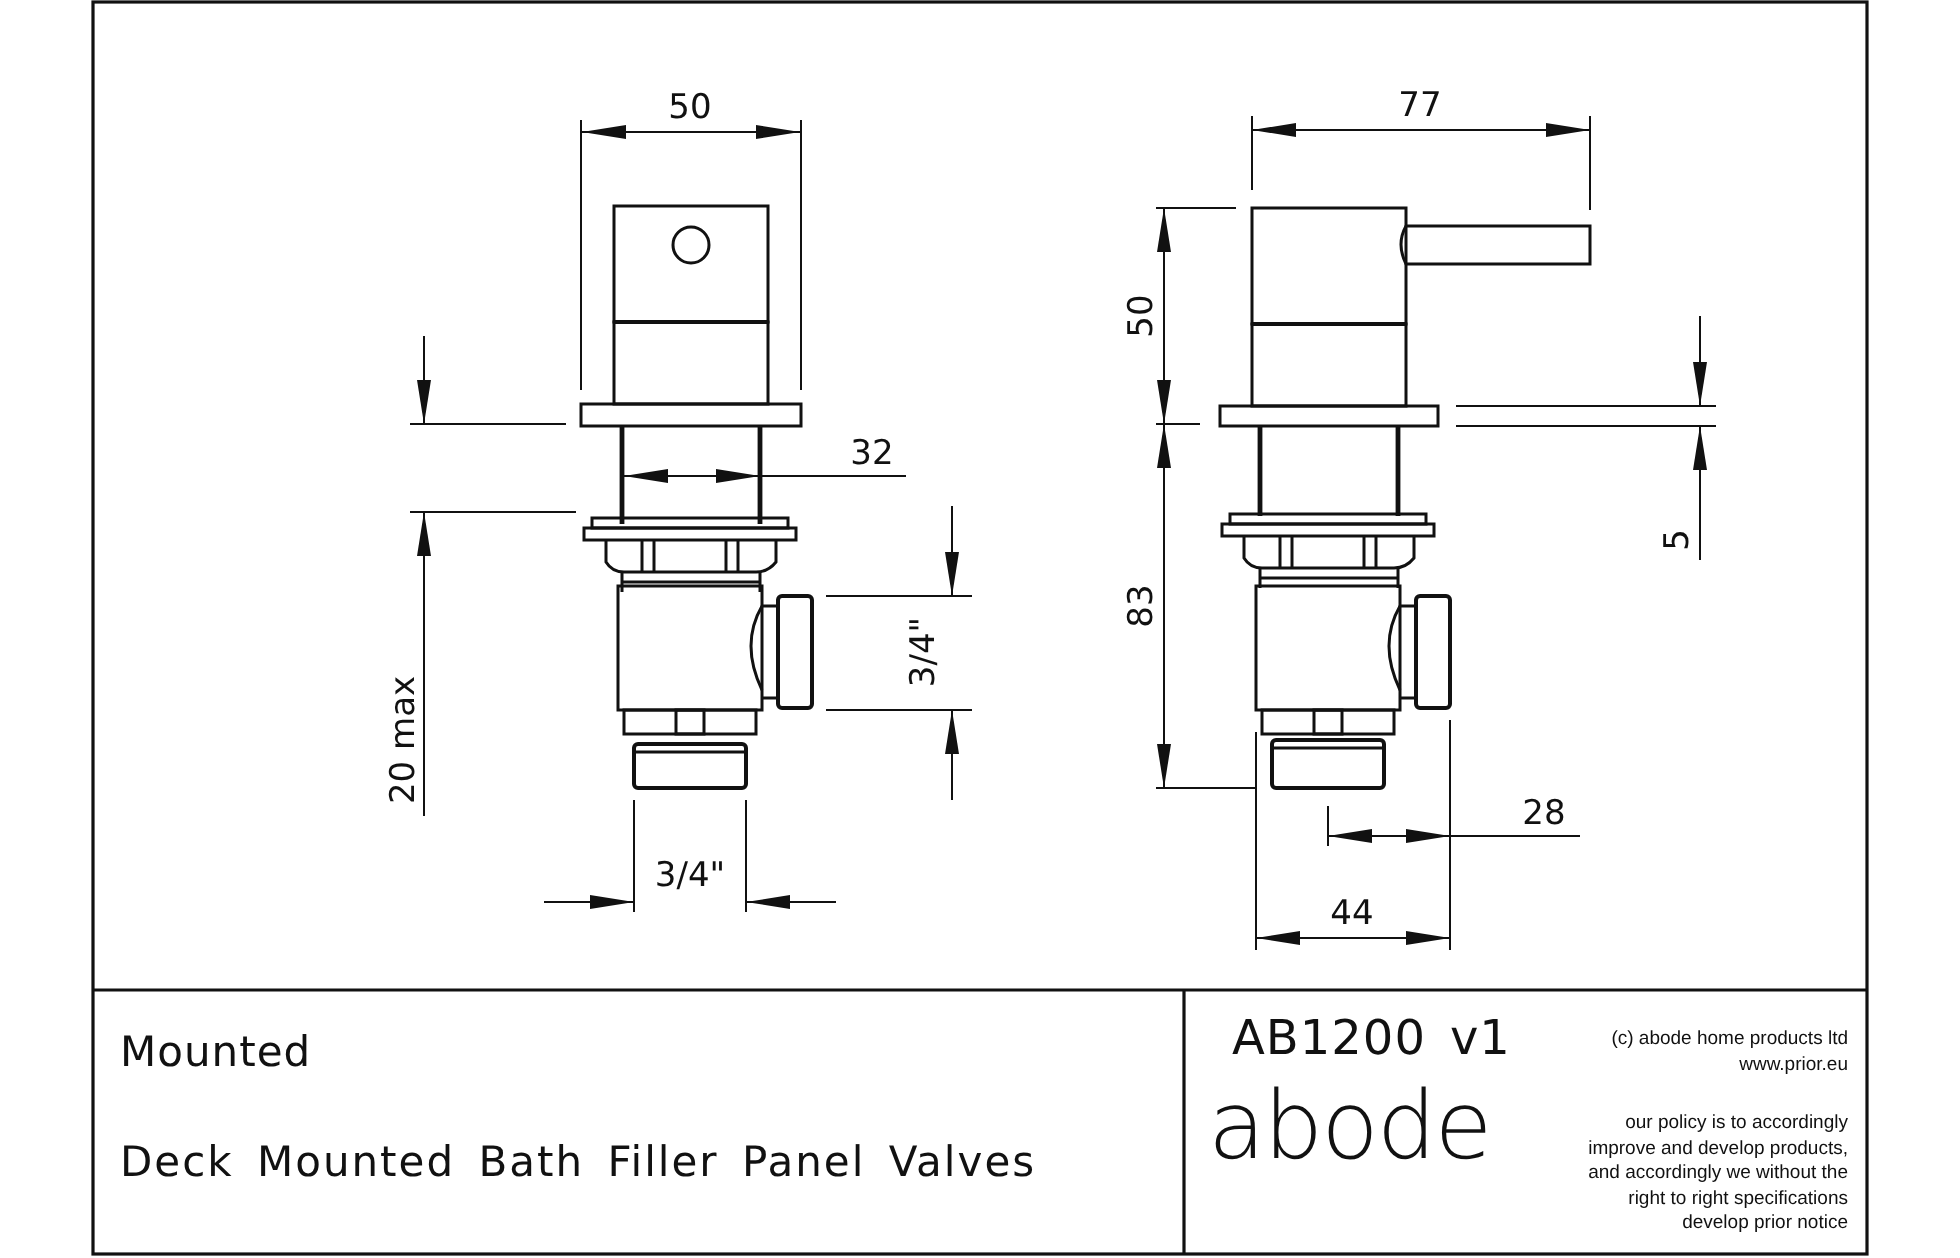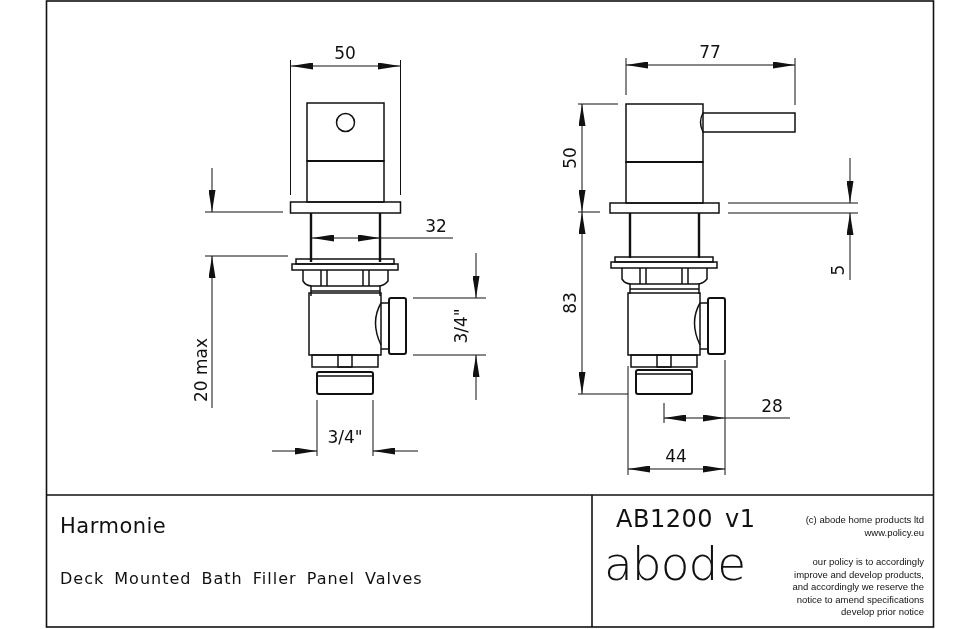--- a/index.html
+++ b/index.html
@@ -3,21 +3,21 @@
 <meta charset="utf-8">
 <style>
   html, body { margin: 0; padding: 0; background: #ffffff; }
   body { width: 980px; height: 629px; position: relative; overflow: hidden;
          font-family: "DejaVu Sans", sans-serif; color: #111; }
   .sheet { position: absolute; left: 0; top: 0; width: 980px; height: 629px; }
   svg { position: absolute; left: 0; top: 0; }
   .dim { font-family: "DejaVu Sans", sans-serif; font-size: 17px; fill: #111; }
   .tb-text { position: absolute; font-family: "DejaVu Sans", sans-serif; color: #111; white-space: nowrap; }
   .product-series { left: 60px; top: 514px; font-size: 21px; letter-spacing: 0.5px; }
-  .product-desc { left: 60px; top: 569px; font-size: 16px; letter-spacing: 1px; word-spacing: 4px; }
+  .product-desc { left: 60px; top: 569px; font-size: 21px; letter-spacing: 1px; word-spacing: 4px; }
   .code { left: 616px; top: 505px; font-size: 24px; letter-spacing: 0.5px; }
   .code span { margin-left: 12px; }
   .logo { left: 604px; top: 540px; font-family: "DejaVu Sans", sans-serif; font-size: 47px; font-weight: 300; letter-spacing: -1px; line-height: 1; }
   .legal { position: absolute; right: 56px; font-family: "Liberation Sans", sans-serif; font-size: 9.5px; text-align: right; line-height: 12.5px; color: #111; }
   .copyright { top: 514px; }
   .policy { top: 556px; }
 </style>
 </head>
 <body>
 
@@ -177,33 +177,33 @@
     <text class="dim" x="710" y="58" text-anchor="middle">77</text>
     <text class="dim" x="0" y="0" text-anchor="middle" transform="translate(576,158) rotate(-90)">50</text>
     <text class="dim" x="0" y="0" text-anchor="middle" transform="translate(576,303) rotate(-90)">83</text>
     <text class="dim" x="0" y="0" text-anchor="middle" transform="translate(844,270) rotate(-90)">5</text>
     <text class="dim" x="772" y="412" text-anchor="middle">28</text>
     <text class="dim" x="676" y="462" text-anchor="middle">44</text>
   </g>
 </svg>
 
 <div>
-  <div class="tb-text product-series">Harmonie</div>
+  <div class="tb-text product-series">Mounted</div>
   <div class="tb-text product-desc">Deck Mounted Bath Filler Panel Valves</div>
 
   <div class="tb-text code">
     <span style="margin-left:0">AB1200</span><span>v1</span>
   </div>
   <div class="tb-text logo">abode</div>
 
   <div class="legal copyright">
     <div>(c) abode home products ltd</div>
-    <div>www.policy.eu</div>
+    <div>www.prior.eu</div>
   </div>
   <div class="legal policy">
     <div>our policy is to accordingly</div>
     <div>improve and develop products,</div>
-    <div>and accordingly we reserve the</div>
-    <div>notice to amend specifications</div>
+    <div>and accordingly we without the</div>
+    <div>right to right specifications</div>
     <div>develop prior notice</div>
   </div>
 </div>
 </div>
 
 </body></html>

